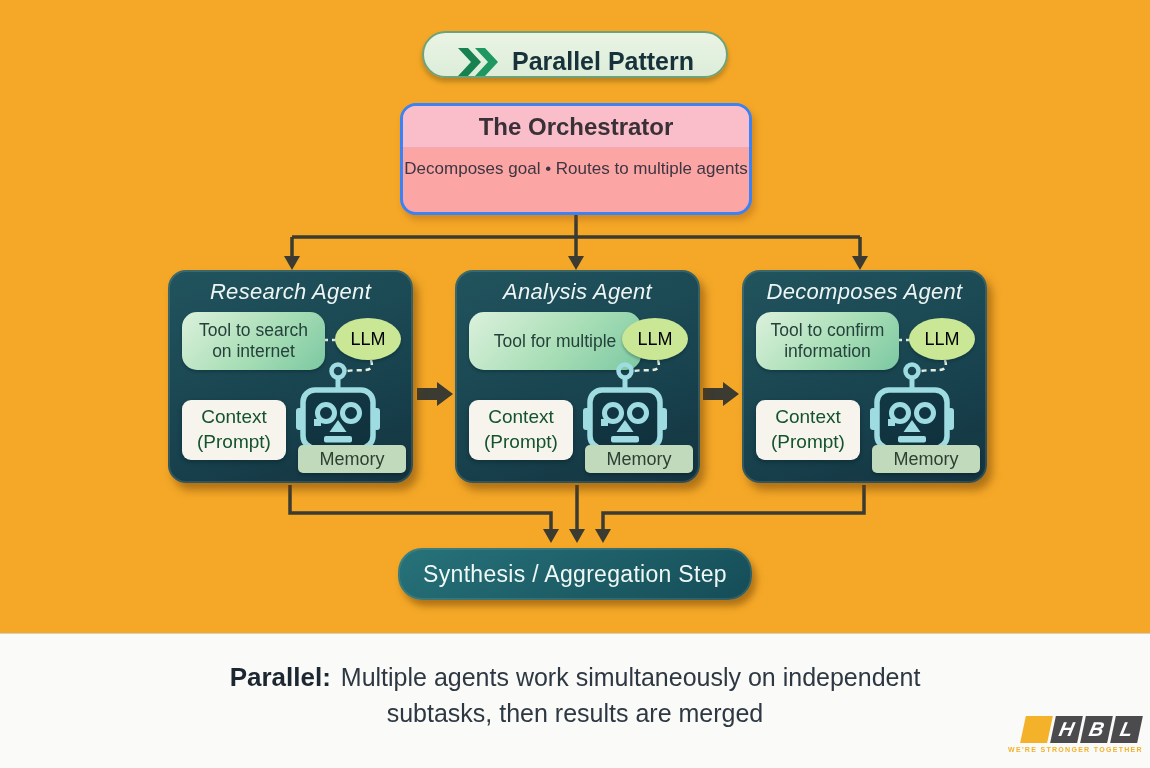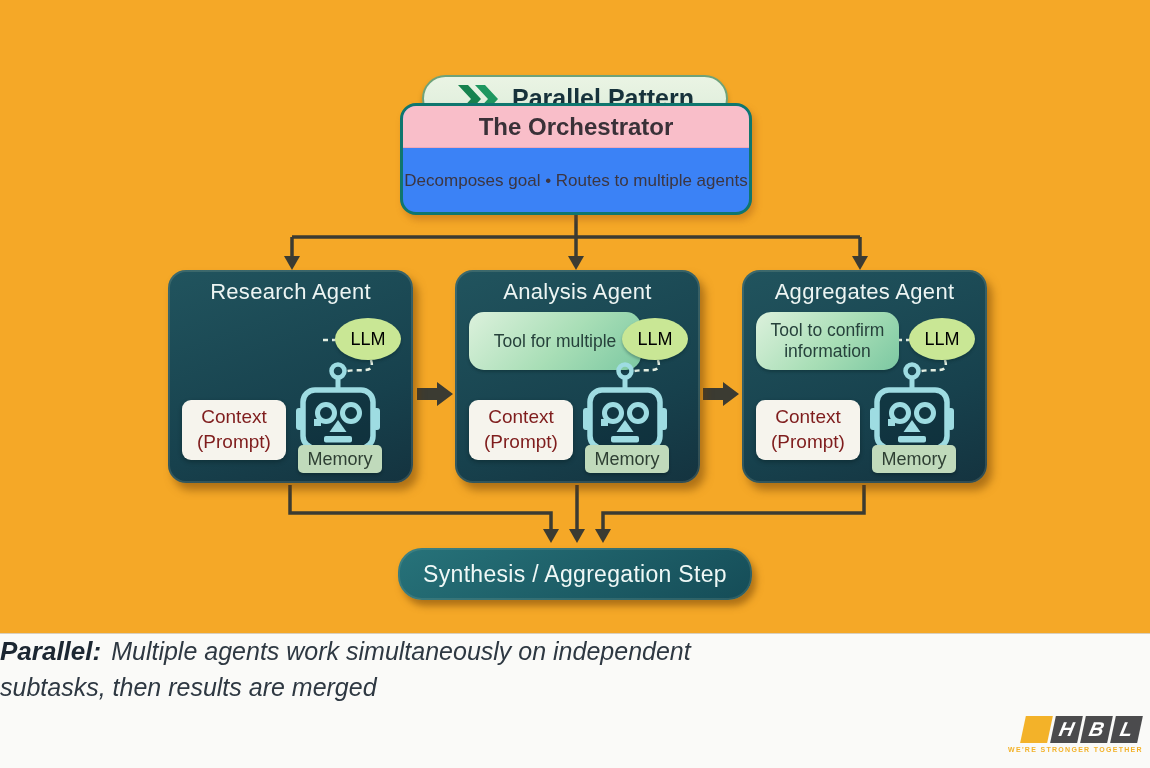--- a/index.html
+++ b/index.html
@@ -6,87 +6,86 @@
   .canvas{
     position:relative;width:1150px;height:768px;overflow:hidden;
     background:#F5A827;
     font-family:"Liberation Sans",sans-serif;
   }
   
   .badge{
     position:absolute;left:422px;top:31px;width:306px;height:47px;box-sizing:border-box;
     background:linear-gradient(180deg,#EAF4E4,#DDEDDA);
     border:2px solid #6FA279;border-radius:26px;
-    display:flex;align-items:center;justify-content:center;gap:14px;
+    display:flex;align-items:flex-end;justify-content:center;gap:14px;
     box-shadow:0 4px 5px rgba(120,85,15,.45);
-    margin-top:44px;
   }
   .badge-label{font-size:25px;font-weight:bold;color:#17323B;}
   
   .orchestrator{
     position:absolute;left:400px;top:103px;width:352px;height:112px;box-sizing:border-box;
-    background:#3b82f6;border:3px solid #0f766e;border-radius:16px;overflow:hidden;
+    background:#fca5a5;border:3px solid #3b82f6;border-radius:16px;overflow:hidden;
     box-shadow:3px 5px 7px rgba(150,75,20,.35);
   }
   .orch-header{height:41px;background:#F9BEC9;border-bottom:1px solid #F0A9B7;
     display:flex;align-items:center;justify-content:center;}
   .orch-title{font-size:24px;color:#3A3138;font-weight:600;}
-  .orch-body{padding-top:20px;text-align:center;color:#3C3642;font-size:17px;line-height:1.55;}
+  .orch-body{padding-top:8px;text-align:center;color:#3C3642;font-size:17px;line-height:1.55;}
   
   .agent{
     position:absolute;top:270px;width:245px;height:213px;border-radius:18px;
     background:linear-gradient(160deg,#21545E 0%,#17414D 65%,#14333F 100%);
     box-shadow:5px 7px 8px rgba(105,60,5,.5), inset 0 0 0 2px rgba(225,232,200,.14);
   }
   .agent.a0{left:168px}.agent.a1{left:455px}.agent.a2{left:742px}
   .agent-title{position:absolute;top:9px;left:0;width:100%;text-align:center;
-    font-size:22px;color:#EDF5F3;letter-spacing:.3px;}
+    font-size:22px;color:#EDF5F3;letter-spacing:.3px;font-style:italic;}
   .agent-dashes{position:absolute;left:0;top:0;pointer-events:none;}
   .tool-chip{
     position:absolute;left:14px;top:42px;width:143px;height:58px;box-sizing:border-box;
     border-radius:15px;padding:2px 6px;
     background:linear-gradient(135deg,#DCF1DC 0%,#A8DEB6 55%,#7CC8A2 100%);
     display:flex;align-items:center;justify-content:center;text-align:center;
     font-size:17.5px;color:#26413B;line-height:1.2;
     box-shadow:0 2px 3px rgba(0,25,25,.3);
   }
   .agent.a1 .tool-chip{width:172px;}
   .llm-oval{
     position:absolute;left:167px;top:48px;width:66px;height:42px;border-radius:50%;
     background:#C9E795;display:flex;align-items:center;justify-content:center;
     font-size:18px;color:#000000;box-shadow:0 2px 3px rgba(0,30,30,.3);
   }
   .context-chip{
     position:absolute;left:14px;top:130px;width:104px;height:60px;border-radius:9px;
     background:#F6F4ED;display:flex;align-items:center;justify-content:center;
-    text-align:center;font-size:19px;color:#7f1d1d;line-height:1.3;
+    text-align:center;font-size:19px;color:#14532d;line-height:1.3;
     box-shadow:0 2px 4px rgba(0,20,20,.35);padding:0 4px;box-sizing:border-box;
   }
   .memory-chip{
-    position:absolute;left:130px;top:175px;width:84px;height:28px;border-radius:5px;
+    position:absolute;left:130px;top:175px;width:108px;height:28px;border-radius:5px;
     background:#C0DABB;display:flex;align-items:center;justify-content:center;
     font-size:18px;color:#2E3F33;box-shadow:0 2px 3px rgba(0,20,20,.3);
   }
   .robot{position:absolute;left:128px;top:92px;}
   
   .synthesis{
     position:absolute;left:398px;top:548px;width:354px;height:52px;border-radius:24px;
     background:linear-gradient(150deg,#27737A,#154C57);
     display:flex;align-items:center;justify-content:center;
     font-size:23px;color:#EFF8F6;letter-spacing:.3px;
     box-shadow:4px 6px 7px rgba(105,60,5,.5), inset 0 0 0 2px rgba(225,232,200,.12);
   }
   
   .flow-arrows{position:absolute;left:0;top:0;pointer-events:none;}
   
   .bottom-strip{
     position:absolute;left:0;top:633px;width:1150px;height:135px;
     background:#FAFAF8;border-top:1px solid rgba(120,80,10,.25);box-sizing:border-box;
   }
-  .caption{text-align:left;color:#2E3842;font-size:25px;line-height:1.38;font-style:italic;}
+  .caption{margin-top:26px;text-align:center;color:#2E3842;font-size:25px;line-height:1.38;}
   .cap-lead{font-weight:bold;color:#1C2732;font-size:26px;margin-right:10px;}
   
   .hbl-logo{position:absolute;right:10px;bottom:15px;width:132px;}
   .hbl-blocks{display:flex;gap:3px;justify-content:flex-end;}
   .blk{width:27px;height:27px;transform:skewX(-12deg);display:flex;align-items:center;
     justify-content:center;font-weight:bold;font-style:italic;font-size:20px;color:#fff;}
   .blk.yellow{background:#F3B229;}
   .blk.dark{background:#4B4B4D;}
   .hbl-tagline{margin-top:3px;font-size:7px;font-weight:bold;color:#F3B229;
     letter-spacing:1.3px;text-align:center;white-space:nowrap;}
@@ -140,20 +139,21 @@
       <div>Decomposes goal • Routes to multiple agents</div>
     </div>
   </div>
 
   <div class="agent a0">
     <svg class="agent-dashes" width="245" height="213" viewBox="0 0 245 213">
       <path d="M155,70 L169,70" stroke="#E4EFE2" stroke-width="2.5" stroke-dasharray="5 4" fill="none"></path>
       <path d="M203,90 C208,106 190,97 176,102" stroke="#E4EFE2" stroke-width="2.5" stroke-dasharray="5 4" fill="none"></path>
     </svg>
     <div class="agent-title">Research Agent</div>
+    <div class="tool-chip">Tool to search on internet</div>
     <div class="llm-oval">LLM</div>
     <svg class="robot" width="84" height="94" viewBox="0 0 84 94">
       <g stroke="#9EDCE2" fill="none">
         <circle cx="42" cy="9" r="6.5" stroke-width="4.5"></circle>
         <line x1="42" y1="15.5" x2="42" y2="28" stroke-width="5"></line>
         <rect x="7" y="28" width="70" height="58" rx="12" stroke-width="5.5" fill="rgba(5,35,45,0.35)"></rect>
         <circle cx="30" cy="51" r="8.5" stroke-width="5"></circle>
         <circle cx="55" cy="51" r="8.5" stroke-width="5"></circle>
       </g>
       <g fill="#9EDCE2">
@@ -193,21 +193,21 @@
     </svg>
     <div class="context-chip">Context (Prompt)</div>
     <div class="memory-chip">Memory</div>
   </div>
 
   <div class="agent a2">
     <svg class="agent-dashes" width="245" height="213" viewBox="0 0 245 213">
       <path d="M155,70 L169,70" stroke="#E4EFE2" stroke-width="2.5" stroke-dasharray="5 4" fill="none"></path>
       <path d="M203,90 C208,106 190,97 176,102" stroke="#E4EFE2" stroke-width="2.5" stroke-dasharray="5 4" fill="none"></path>
     </svg>
-    <div class="agent-title">Aggregates Agent</div>
+    <div class="agent-title">Decomposes Agent</div>
     <div class="tool-chip">Tool to confirm information</div>
     <div class="llm-oval">LLM</div>
     <svg class="robot" width="84" height="94" viewBox="0 0 84 94">
       <g stroke="#9EDCE2" fill="none">
         <circle cx="42" cy="9" r="6.5" stroke-width="4.5"></circle>
         <line x1="42" y1="15.5" x2="42" y2="28" stroke-width="5"></line>
         <rect x="7" y="28" width="70" height="58" rx="12" stroke-width="5.5" fill="rgba(5,35,45,0.35)"></rect>
         <circle cx="30" cy="51" r="8.5" stroke-width="5"></circle>
         <circle cx="55" cy="51" r="8.5" stroke-width="5"></circle>
       </g>

